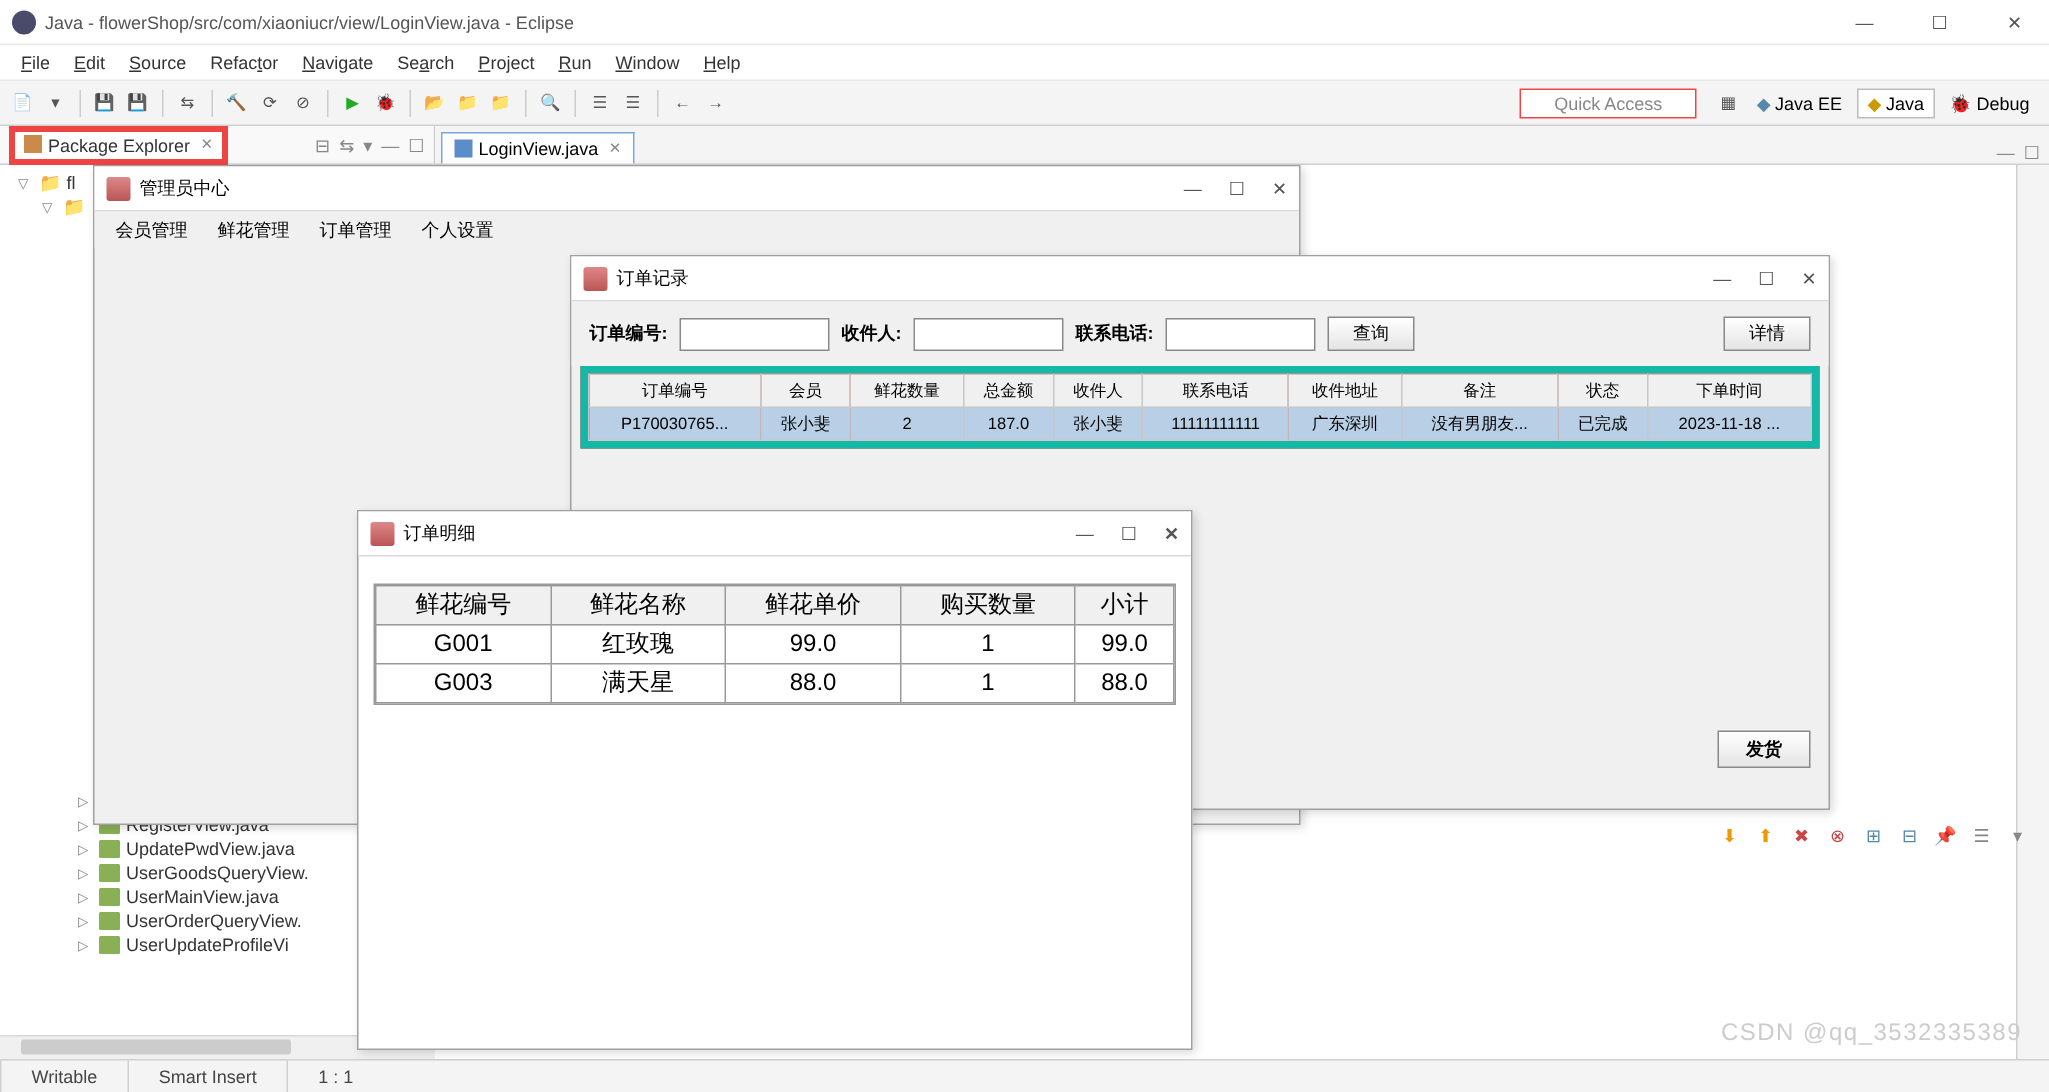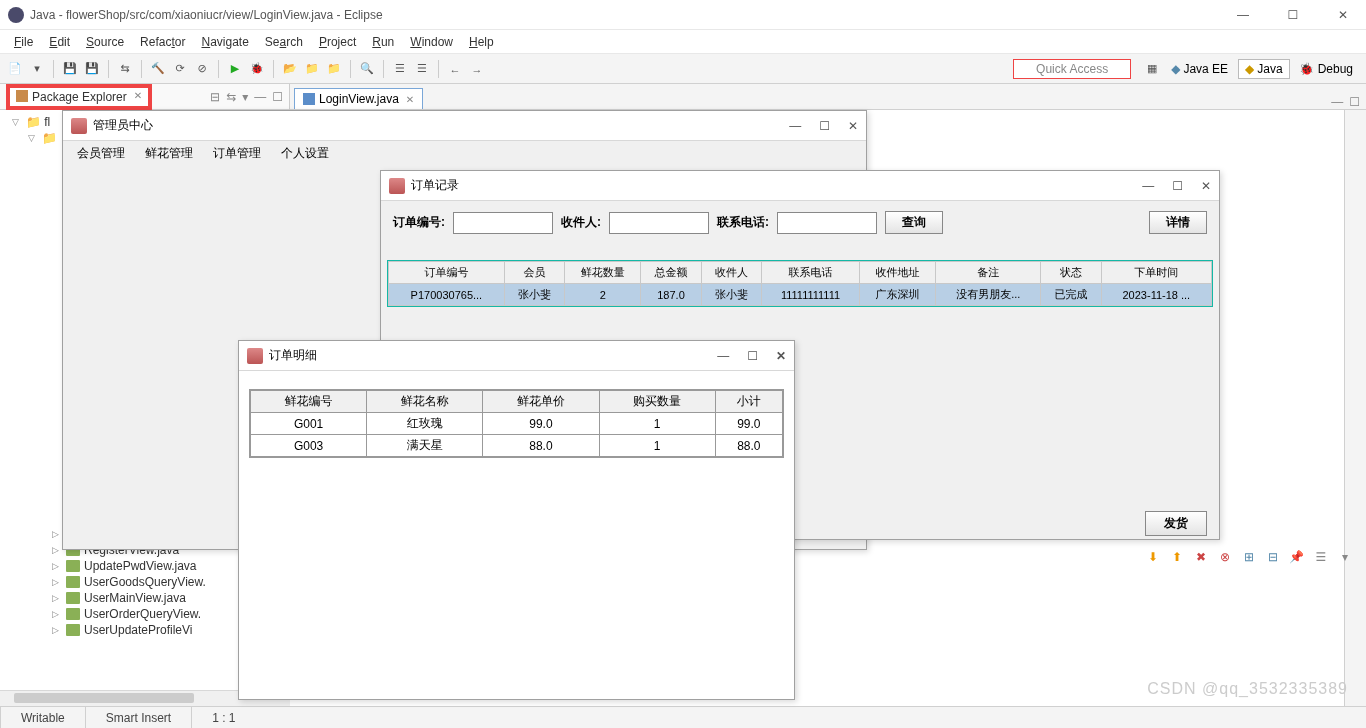--- a/index.html
+++ b/index.html
@@ -42,34 +42,34 @@
 .java-dialog .dlg-title .java-icon{width:16px;height:16px;background:linear-gradient(#d88,#b55);border-radius:2px;margin-right:6px;display:inline-block}
 .java-dialog .dlg-title .dlg-controls{margin-left:auto;display:flex;gap:18px;color:#555}
 .java-dialog .dlg-title .dlg-controls span{cursor:pointer}
 .admin-dlg{left:62px;top:110px;width:805px;height:440px;z-index:5}
 .admin-menu{height:24px;display:flex;align-items:center;padding:0 4px;background:#f0f0f0}
 .admin-menu span{padding:2px 10px;color:#000;cursor:pointer;font-weight:normal}
 .order-dlg{left:380px;top:170px;width:840px;height:370px;z-index:6}
 .order-search{padding:10px 12px;display:flex;align-items:center;gap:8px;background:#f0f0f0}
 .order-search label{color:#000;font-weight:bold}
 .order-search input{width:100px;height:22px;border:1px solid #888;padding:0 4px;background:#fff}
-.order-search .btn{padding:2px 16px;border:1px solid #888;background:linear-gradient(#fff,#e4e4e4);cursor:pointer;font-weight:bold}
+.order-search .btn{padding:2px 16px;border:1px solid #888;background:linear-gradient(#fff,#e4e4e4);cursor:pointer;font-weight:normal}
 .order-search .btn-detail{margin-left:auto}
-.order-table{margin:16px 6px;border:1px solid #14b8a6;background:#b91c1c}
+.order-table{margin:0 6px;border:5px solid #14b8a6;background:#b91c1c}
 .order-table table{width:100%;border-collapse:collapse}
 .order-table th,.order-table td{border:1px solid #c8c8c8;padding:3px 4px;text-align:center;font-size:11px}
 .order-table th{background:#f0f0f0;font-weight:normal}
 .order-table tr.selected td{background:#b8cfe5}
 .ship-row{padding:8px 12px;display:flex;justify-content:flex-end}
 .ship-row .btn{padding:3px 18px;border:1px solid #888;background:linear-gradient(#fff,#e4e4e4);cursor:pointer;font-weight:bold}
 .detail-dlg{left:238px;top:340px;width:557px;height:360px;z-index:7;background:#fff}
 .detail-dlg .dlg-title{background:#fff}
 .detail-table{margin:18px 10px 0 10px;border:1px solid #999;background:#fff}
 .detail-table table{width:100%;border-collapse:collapse}
-.detail-table th,.detail-table td{border:1px solid #999;padding:2px 4px;text-align:center;font-size:12px}
+.detail-table th,.detail-table td{border:1px solid #999;padding:2px 4px;text-align:center;font-size:16px}
 .detail-table th{background:#f0f0f0;font-weight:normal}
 .right-gutter{position:absolute;right:0;top:0;width:22px;height:100%;background:#f4f4f4;border-left:1px solid #d0d0d0}
 .bottom-toolbar{position:absolute;right:12px;bottom:140px;display:flex;gap:6px}
 .bottom-toolbar .bicon{width:18px;height:16px;display:inline-block;color:#888;text-align:center}
 .statusbar{position:absolute;bottom:0;left:0;right:0;height:22px;border-top:1px solid #d0d0d0;background:#f4f4f4;display:flex;align-items:center}
 .statusbar .cell{padding:0 20px;border-left:1px solid #d0d0d0;color:#444;height:100%;display:flex;align-items:center}
 .statusbar .cell:first-child{}
 .watermark{position:absolute;right:18px;bottom:30px;color:#ccc;font-size:16px;letter-spacing:1px}
 .hscroll{position:absolute;left:0;bottom:22px;width:290px;height:16px;background:#f0f0f0;border-top:1px solid #d8d8d8}
 .hscroll .thumb{position:absolute;left:14px;top:2px;width:180px;height:10px;background:#ccc;border-radius:2px}

